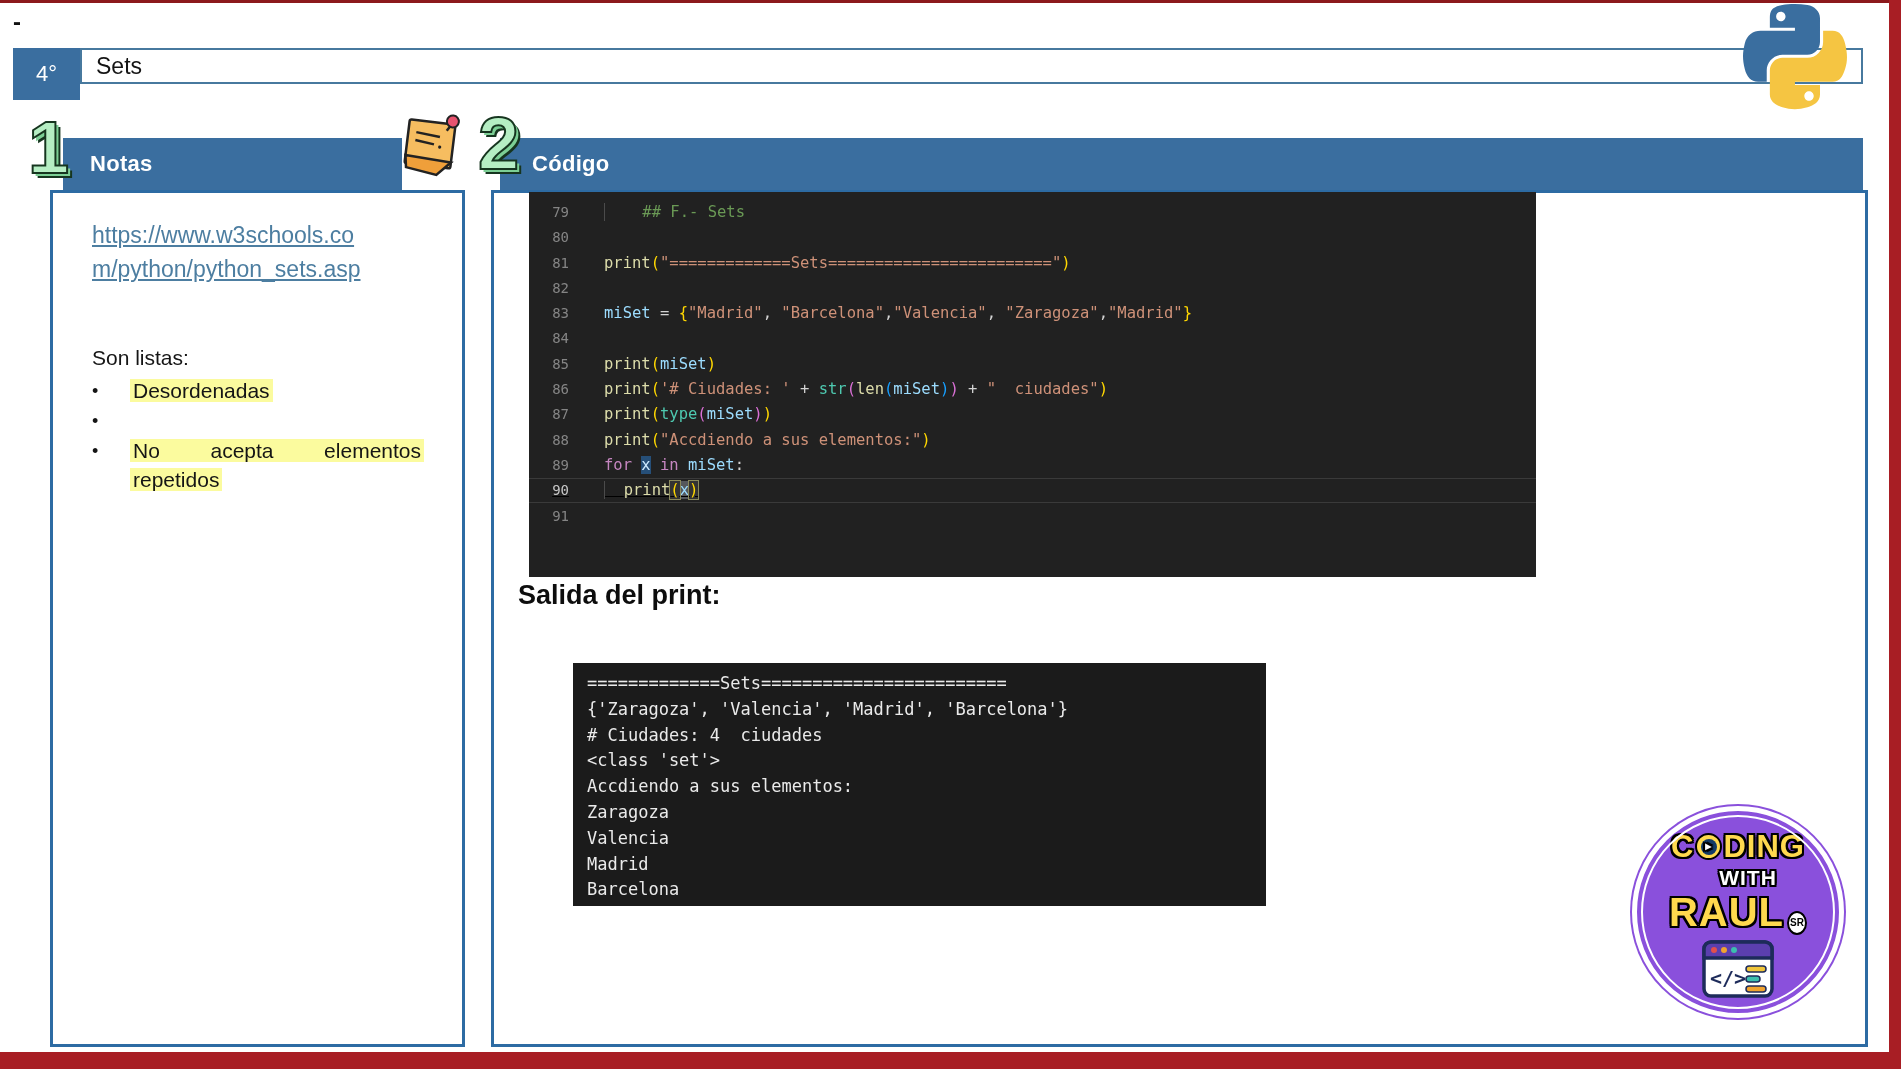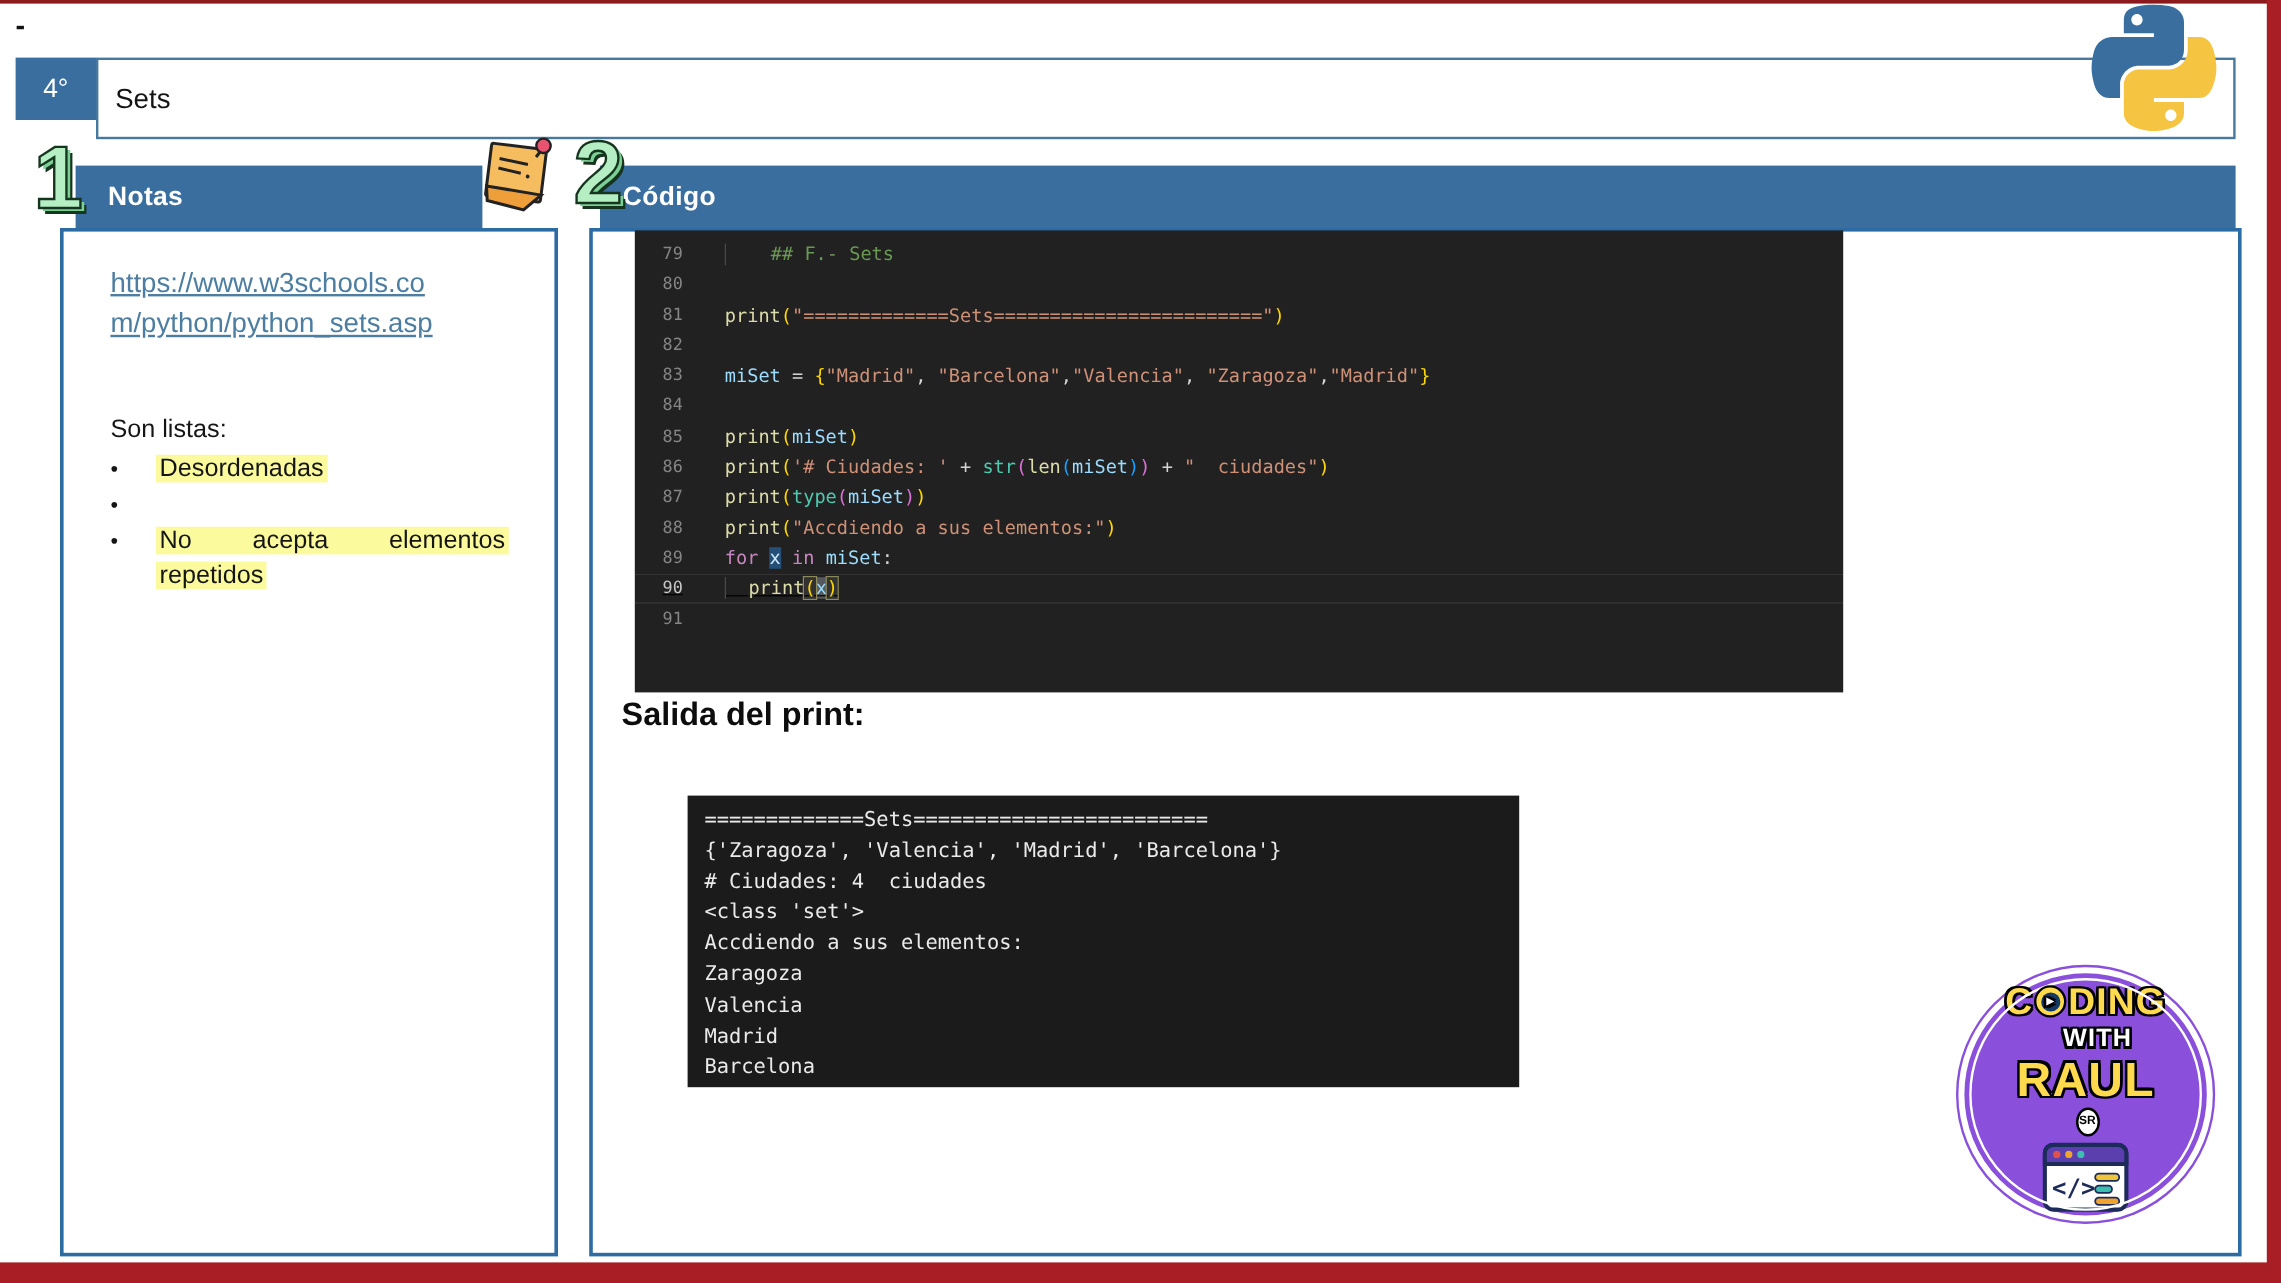--- a/index.html
+++ b/index.html
@@ -9,38 +9,38 @@
   
   .border-top    { position:absolute; left:0; top:0; width:1901px; height:3px; background:#8c191c; z-index:5; }
   .border-right  { position:absolute; right:0; top:0; width:12px; height:1069px; background:#a81e24; z-index:5; }
   .border-bottom { position:absolute; left:0; bottom:0; width:1901px; height:17px; background:#a81e24; z-index:5; }
   .page-dash { position:absolute; left:13px; top:8px; font-size:24px; font-weight:bold; color:#111; }
 
   
   .title-row { position:absolute; left:13px; top:48px; width:1850px; height:52px; display:flex; }
   .grade-badge { width:67px; height:52px; background:#3a6e9f; color:#fff; font-size:22px;
                  display:flex; align-items:center; justify-content:center; }
-  .title-box { flex:1; height:68px; border:2px solid #47799e; background:#fff; display:flex;
+  .title-box { flex:1; height:36px; border:2px solid #47799e; background:#fff; display:flex;
                align-items:center; padding-left:14px; font-size:23px; color:#141414; }
 
   
   .py-logo { position:absolute; left:1727px; top:2px; width:136px; height:130px; z-index:2; }
 
   
   .sec-num { position:absolute; z-index:4; font-weight:800; font-size:74px; line-height:80px;
              color:#b5eec3; -webkit-text-stroke:2px #16351f;
              text-shadow:3px 3px 0 #7ccf95, 5px 5px 0 #16351f; }
   .num-1 { left:28px;  top:108px; }
   .num-2 { left:478px; top:104px; }
   .bar { position:absolute; top:138px; height:52px; background:#3a6e9f; z-index:2;
          display:flex; align-items:center; }
   .bar-notas  { left:63px;  width:339px; }
   .bar-codigo { left:500px; width:1363px; }
   .bar-label { color:#fff; font-weight:bold; font-size:22px; margin-left:27px; letter-spacing:.3px; }
-  .bar-codigo .bar-label { margin-left:19px;text-align:right; }
+  .bar-codigo .bar-label { margin-left:32px;text-align:right; }
   .sticky { position:absolute; left:398px; top:108px; width:66px; height:72px; z-index:3; }
 
   
   .panel { position:absolute; top:190px; height:857px; border:3px solid #2d6ba3; background:#fff; z-index:1; }
   .panel-notes { left:50px;  width:415px; }
   .panel-code  { left:491px; width:1377px; }
 
   
   .notes-body { position:absolute; left:92px; top:218px; width:345px; z-index:2; }
   .w3-link { display:block; color:#4d7ea1; text-decoration:underline; font-size:23px; line-height:34px;
@@ -90,21 +90,21 @@
   .outl { text-shadow:-2px -2px 0 #000,2px -2px 0 #000,-2px 2px 0 #000,2px 2px 0 #000,
           -2px 0 0 #000,2px 0 0 #000,0 -2px 0 #000,0 2px 0 #000; }
   .b-coding { display:flex; align-items:center; font-weight:800; font-size:31px; color:#ffd94e;
               letter-spacing:1px; margin-top:2px; }
   .bulb { display:inline-block; width:27px; height:27px; border-radius:50%; background:#ffd94e;
           border:2.5px solid #000; position:relative; margin:0 1px; }
   .play { position:absolute; left:50%; top:50%; transform:translate(-50%,-50%); width:16px; height:16px;
           border-radius:50%; background:#133a66; color:#fff; font-size:8px; line-height:16px;
           text-align:center; }
   .b-with { font-weight:800; font-size:21px; color:#fff; margin-top:1px; letter-spacing:1px;padding-left:20px; }
-  .b-raul-row { display:flex; align-items:center; margin-top:0px;flex-direction:column; }
+  .b-raul-row { display:flex; align-items:flex-end; margin-top:0px; }
   .b-raul { font-weight:800; font-size:40px; color:#ffd94e; letter-spacing:1px; }
   .b-sr { width:20px; height:24px; border-radius:50%; background:#fff; border:2.5px solid #000;
           color:#000; font-size:10px; font-weight:bold; display:flex; align-items:center;
           justify-content:center; margin-left:3px; }
   .b-window { margin-top:5px; }
 </style>
 </head>
 <body>
 
 <div class="border-top"></div>

